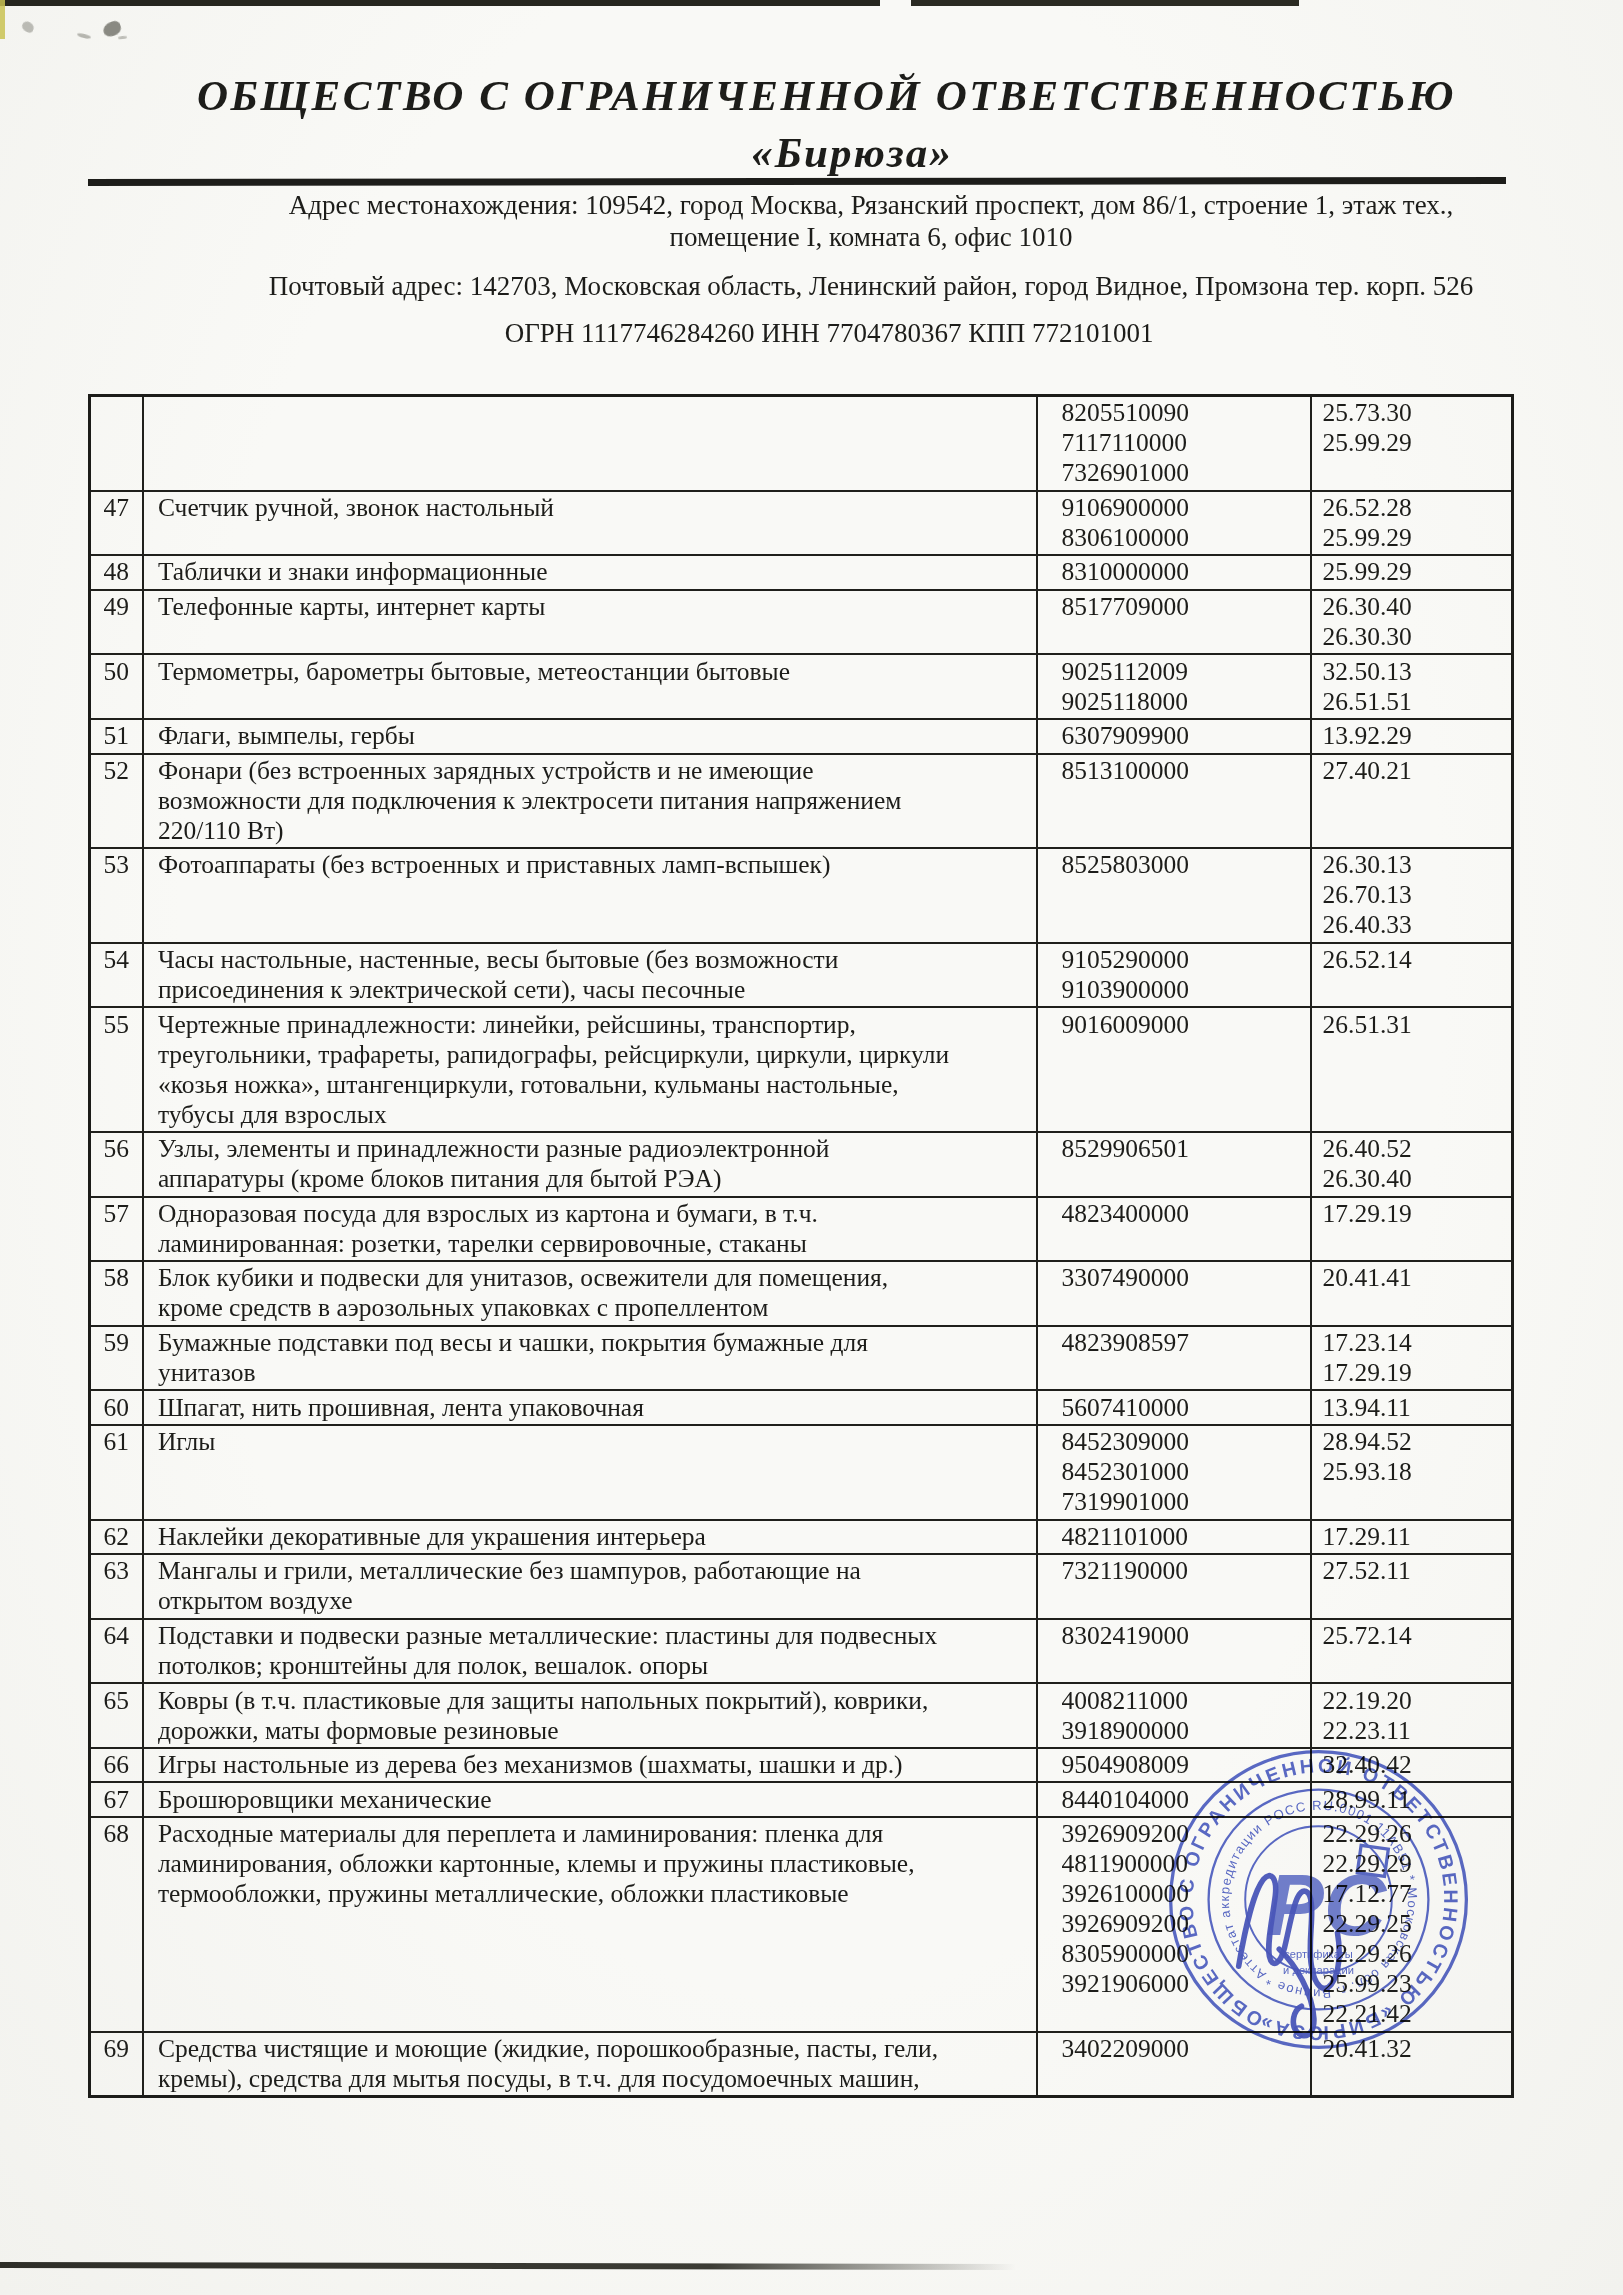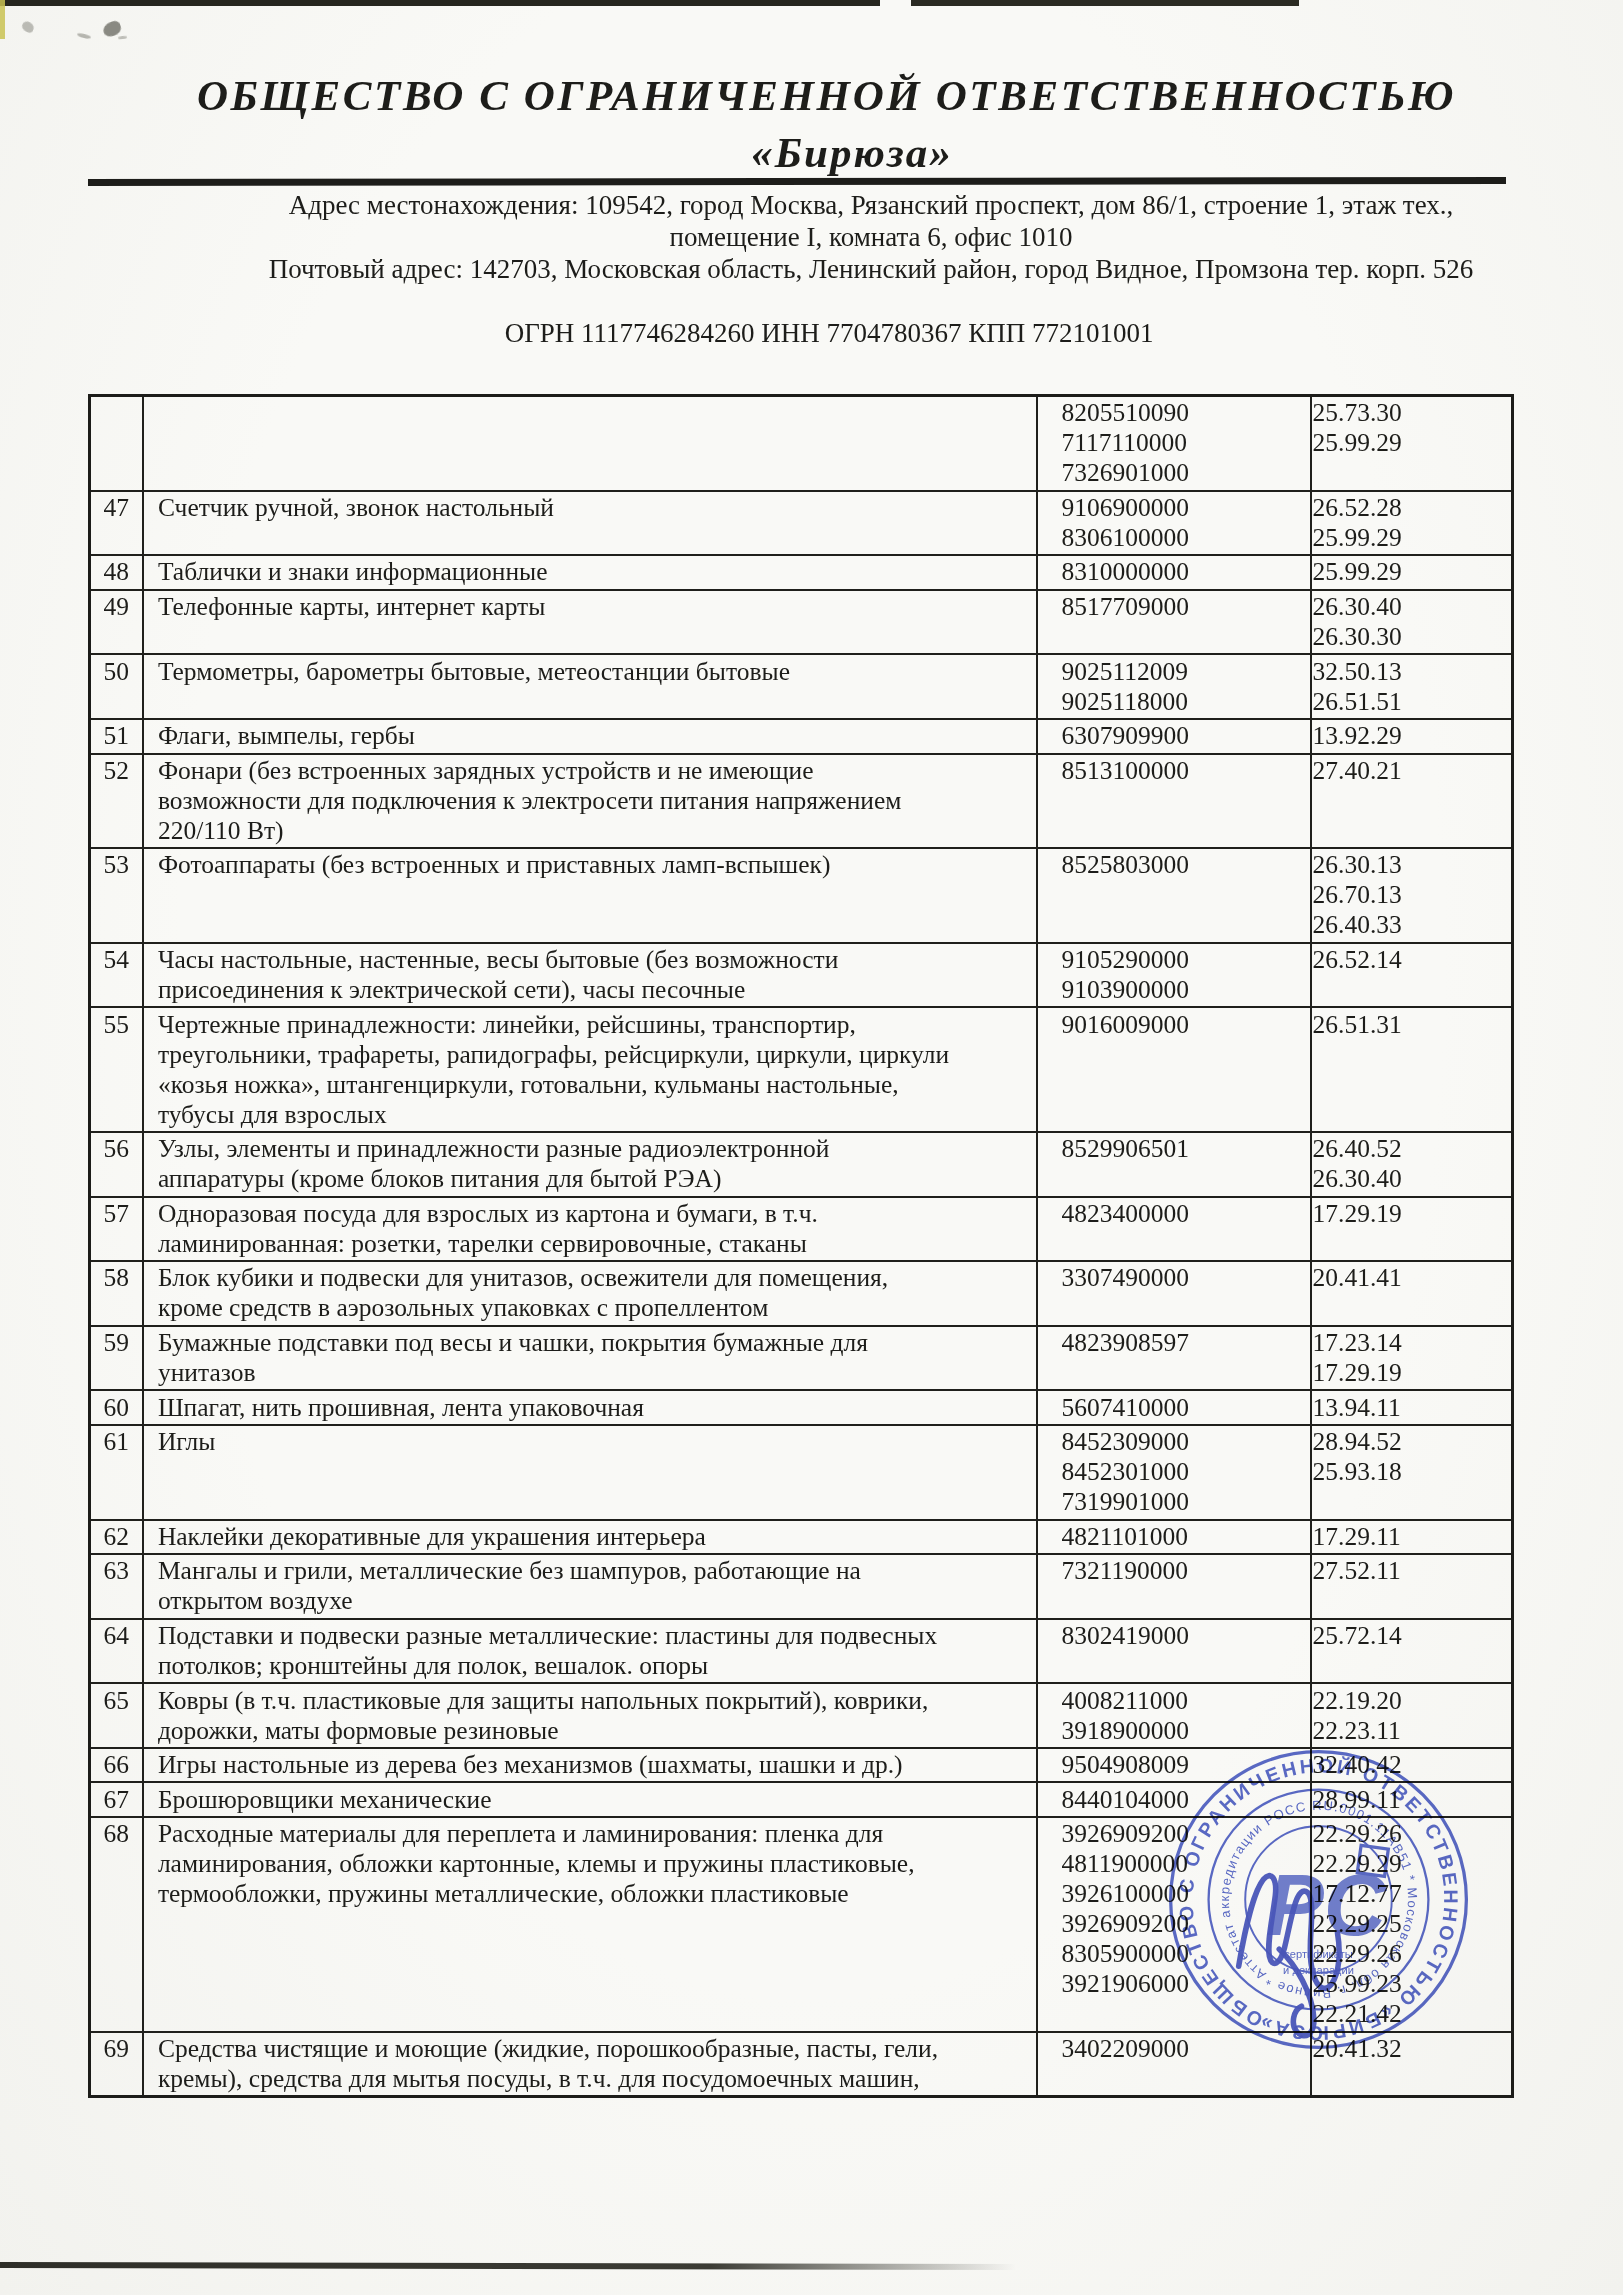--- a/index.html
+++ b/index.html
@@ -11,33 +11,33 @@
   
   .hline { position:absolute; white-space:nowrap;margin-left:32px; }
   .title1 { top:71px; left:50%; transform:translateX(calc(-50% - 17px));
     font-size:43px; font-weight:bold; font-style:italic; letter-spacing:2.6px; }
   .title2 { top:128px; left:50%; transform:translateX(calc(-50% + 8.5px));
     font-size:43px; font-weight:bold; font-style:italic; letter-spacing:2px; }
   .divider { position:absolute; top:178px; left:88px; width:1418px; height:7.2px;
     background:#1d1d1a; transform:rotate(-0.08deg); }
   .addr1 { top:190px; left:50%; transform:translateX(calc(-50% + 27.5px)); font-size:27px; }
   .addr2 { top:222px; left:50%; transform:translateX(calc(-50% + 27.5px)); font-size:27px; }
-  .addr3 { top:254px; left:50%; transform:translateX(calc(-50% + 27.5px)); font-size:27px; }
+  .addr3 { top:271px; left:50%; transform:translateX(calc(-50% + 27.5px)); font-size:27px; }
   .ogrn  { top:318px; left:50%; transform:translateX(calc(-50% - 14.4px)); font-size:27px; }
   .phone { top:349px; left:50%; transform:translateX(calc(-50% - 14.4px)); font-size:27px; }
   
   .goods { position:absolute; top:394px; left:88px; width:1423px;
     border-collapse:collapse; table-layout:fixed; }
   .goods td { border:2px solid #20201c; border-top-width:2.6px; border-bottom-width:2.6px;
     vertical-align:top; font-size:25.5px; line-height:30px; padding:1.3px 0 1.3px 0; }
   .goods { border:3.9px solid #1c1c19; }
   td.c-num  { text-align:center; }
   td.c-desc { padding-left:14.4px; padding-right:34px; }
   td.c-code { padding-left:24px; }
-  td.c-okpd { padding-left:1px; }
+  td.c-okpd { padding-left:11px; }
   .tline { min-height:30px; }
   
   .seal { position:absolute; left:1168px; top:1749px; width:301px; height:301px;
     mix-blend-mode:multiply; opacity:.92; }
   .seal .ring  { fill:none; stroke:var(--stamp-color,#4d5ec6); }
   .seal text   { fill:var(--stamp-color,#4d5ec6); }
   .seal .sig   { fill:none; stroke:#3b4abc; stroke-width:8.5; stroke-linecap:round; opacity:.95; }
   
   .artifact { position:absolute; }
   .top-strip-a { left:0; top:0; width:880px; height:5.9px; background:#26261f; }

